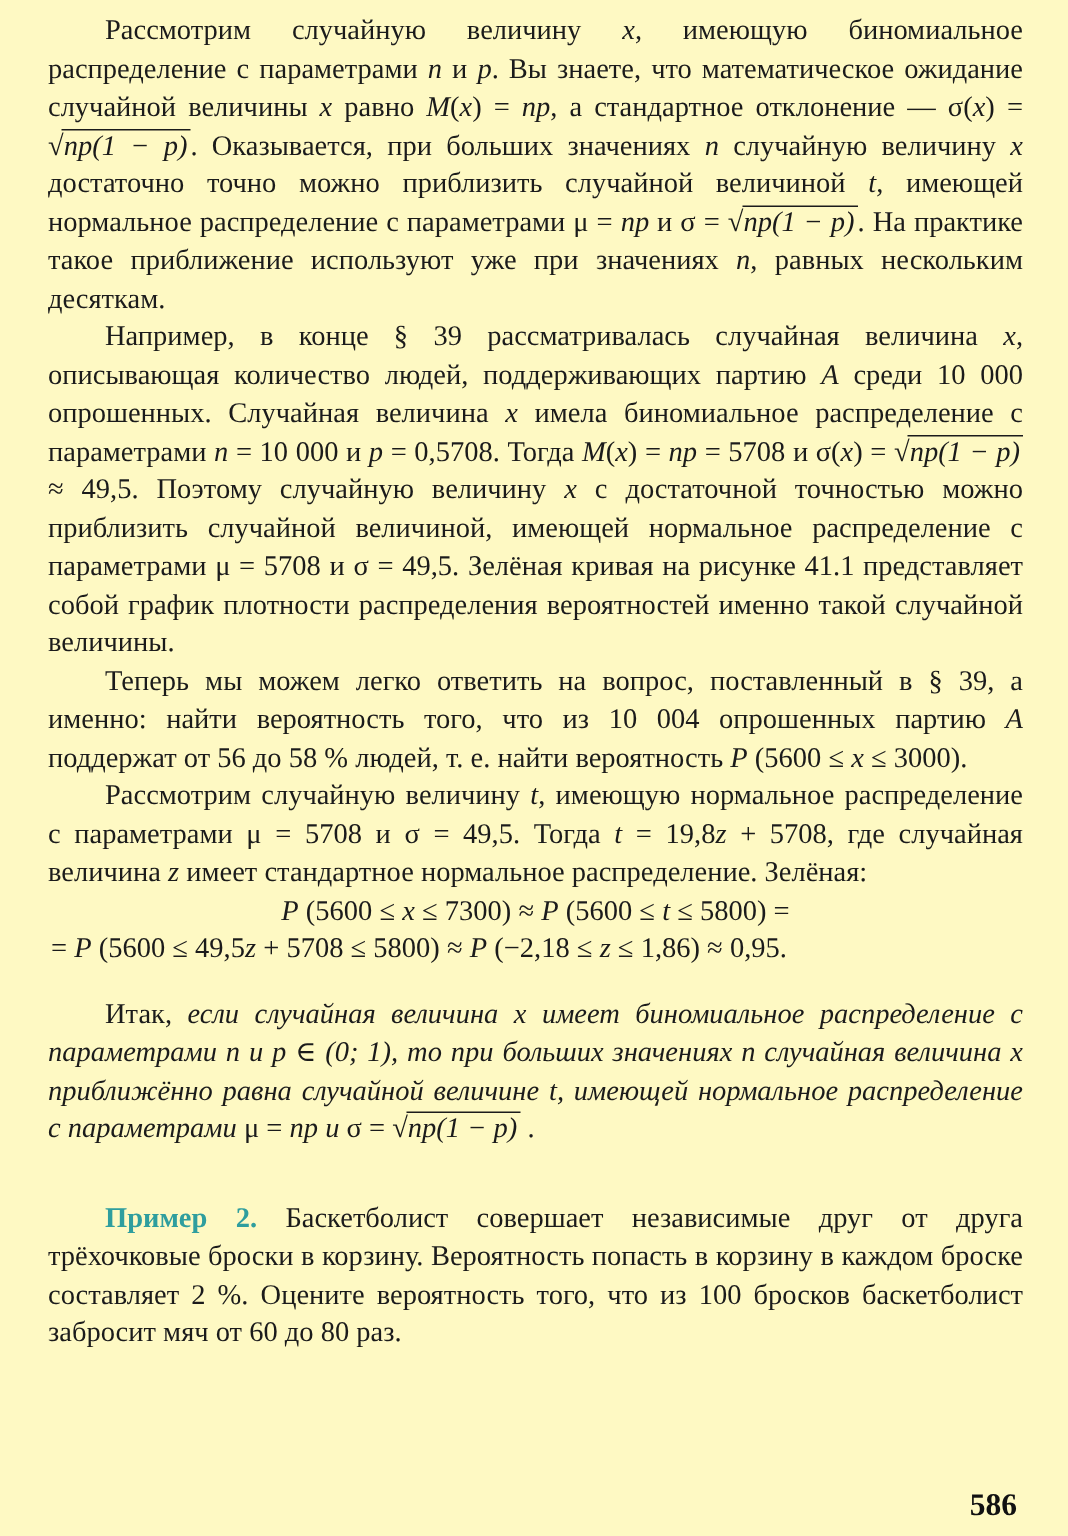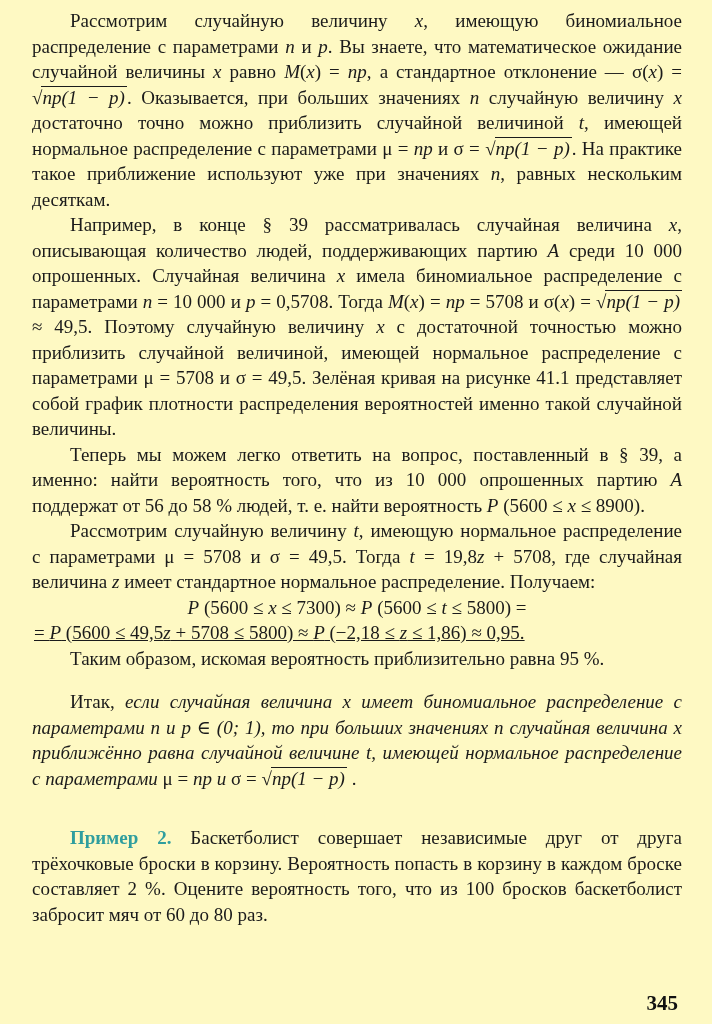--- a/index.html
+++ b/index.html
@@ -15,21 +15,21 @@
     line-height:25.5px;
     color:#1b1b1b;
     overflow:hidden;
   }
   .content p{
     margin:0;
     text-indent:38px;
     text-align:justify;
   }
   .content p.eq-center{text-indent:0;text-align:center;}
-  .content p.eq-left{text-indent:0;text-align:left;padding-left:2px;text-decoration:underline;}
+  .content p.eq-left{text-indent:0;text-align:left;padding-left:2px;}
   .content p.sp1{margin-top:18px;}
   .content p.sp2{margin-top:34px;}
   .it{font-style:italic;}
   .bd{font-weight:normal;}
   .ov{border-top:1.4px solid currentColor;padding:0 2px 0 1px;font-style:italic;}
   .rad{font-style:normal;margin-right:-1px;}
   .example-label{
     color:var(--accent,#2f9e9e);
     font-weight:bold;
     text-underline-offset:3px;
@@ -43,22 +43,21 @@
     color:#111;
   }
 </style>
 </head>
 <body>
 
 <div class="page">
   <div class="content">
       <p><span>Рассмотрим случайную величину </span><span class="it">x</span><span>, имеющую биномиальное распределение с параметрами </span><span class="it">n</span><span> и </span><span class="it">p</span><span>. Вы знаете, что математическое ожидание случайной величины </span><span class="it">x</span><span> равно </span><span class="it">M</span><span>(</span><span class="it">x</span><span>) = </span><span class="it">np</span><span>, а стандартное отклонение — σ(</span><span class="it">x</span><span>) = </span><span class="rad">√</span><span class="ov">np(1 − p)</span><span>. Оказывается, при больших значениях </span><span class="it">n</span><span> случайную величину </span><span class="it">x</span><span> достаточно точно можно приблизить случайной величиной </span><span class="it">t</span><span>, имеющей нормальное распределение с параметрами μ = </span><span class="it">np</span><span> и σ = </span><span class="rad">√</span><span class="ov">np(1 − p)</span><span>. На практике такое приближение используют уже при значениях </span><span class="it">n</span><span>, равных нескольким десяткам.</span></p>
       <p><span>Например, в конце § 39 рассматривалась случайная величина </span><span class="it">x</span><span>, описывающая количество людей, поддерживающих партию </span><span class="it">A</span><span> среди 10 000 опрошенных. Случайная величина </span><span class="it">x</span><span> имела биномиальное распределение с параметрами </span><span class="it">n</span><span> = 10 000 и </span><span class="it">p</span><span> = 0,5708. Тогда </span><span class="it">M</span><span>(</span><span class="it">x</span><span>) = </span><span class="it">np</span><span> = 5708 и σ(</span><span class="it">x</span><span>) = </span><span class="rad">√</span><span class="ov">np(1 − p)</span><span> ≈ 49,5. Поэтому случайную величину </span><span class="it">x</span><span> с достаточной точностью можно приблизить случайной величиной, имеющей нормальное распределение с параметрами μ = 5708 и σ = 49,5. Зелёная кривая на рисунке 41.1 представляет собой график плотности распределения вероятностей именно такой случайной величины.</span></p>
-      <p><span>Теперь мы можем легко ответить на вопрос, поставленный в § 39, а именно: найти вероятность того, что из 10 000 опрошенных партию </span><span class="it">A</span><span> поддержат от 56 до 58 % людей, т. е. найти вероятность </span><span class="it">P</span><span> (5600 ≤ </span><span class="it">x</span><span> ≤ 8900).</span></p>
-      <p><span>Рассмотрим случайную величину </span><span class="it">t</span><span>, имеющую нормальное распределение с параметрами μ = 5708 и σ = 49,5. Тогда </span><span class="it">t</span><span> = 19,8</span><span class="it">z</span><span> + 5708, где случайная величина </span><span class="it">z</span><span> имеет стандартное нормальное распределение. Получаем:</span></p>
+      <p><span>Теперь мы можем легко ответить на вопрос, поставленный в § 39, а именно: найти вероятность того, что из 10 004 опрошенных партию </span><span class="it">A</span><span> поддержат от 56 до 58 % людей, т. е. найти вероятность </span><span class="it">P</span><span> (5600 ≤ </span><span class="it">x</span><span> ≤ 3000).</span></p>
+      <p><span>Рассмотрим случайную величину </span><span class="it">t</span><span>, имеющую нормальное распределение с параметрами μ = 5708 и σ = 49,5. Тогда </span><span class="it">t</span><span> = 19,8</span><span class="it">z</span><span> + 5708, где случайная величина </span><span class="it">z</span><span> имеет стандартное нормальное распределение. Зелёная:</span></p>
       <p class="eq-center"><span class="it">P</span><span> (5600 ≤ </span><span class="it">x</span><span> ≤ 7300) ≈ </span><span class="it">P</span><span> (5600 ≤ </span><span class="it">t</span><span> ≤ 5800) =</span></p>
       <p class="eq-left"><span>= </span><span class="it">P</span><span> (5600 ≤ 49,5</span><span class="it">z</span><span> + 5708 ≤ 5800) ≈ </span><span class="it">P</span><span> (−2,18 ≤ </span><span class="it">z</span><span> ≤ 1,86) ≈ 0,95.</span></p>
-      <p><span>Таким образом, искомая вероятность приблизительно равна 95 %.</span></p>
       <p class="sp1"><span>Итак, </span><span class="bd it">если случайная величина x имеет биномиальное распределение с параметрами n и p ∈ (0; 1), то при больших значениях n случайная величина x приближённо равна случайной величине t, имеющей нормальное распределение с параметрами</span><span class="bd"> μ = </span><span class="bd it">np</span><span class="bd it"> и </span><span class="bd">σ = </span><span class="rad bd">√</span><span class="ov bd">np(1 − p)</span><span class="bd"> .</span></p>
       <p class="sp2"><span class="example-label">Пример 2.</span><span> Баскетболист совершает независимые друг от друга трёхочковые броски в корзину. Вероятность попасть в корзину в каждом броске составляет 2 %. Оцените вероятность того, что из 100 бросков баскетболист забросит мяч от 60 до 80 раз.</span></p>
     </div>
-  <div class="page-number">345</div>
+  <div class="page-number">586</div>
 </div>
 
 </body></html>

